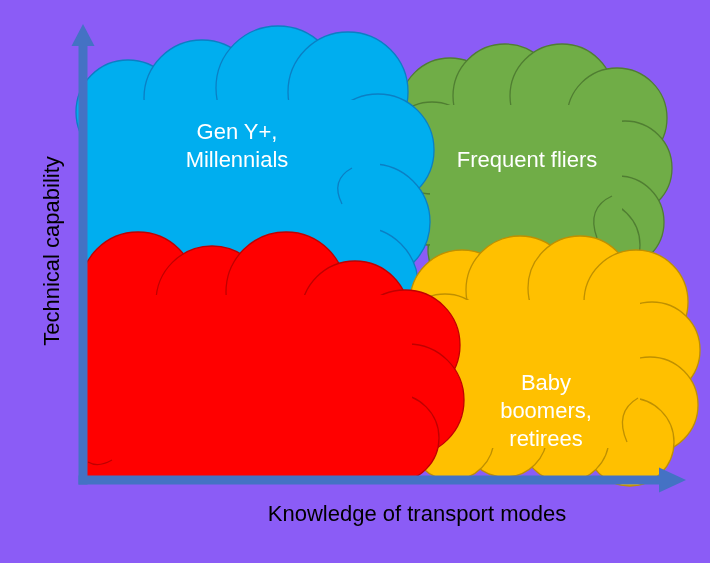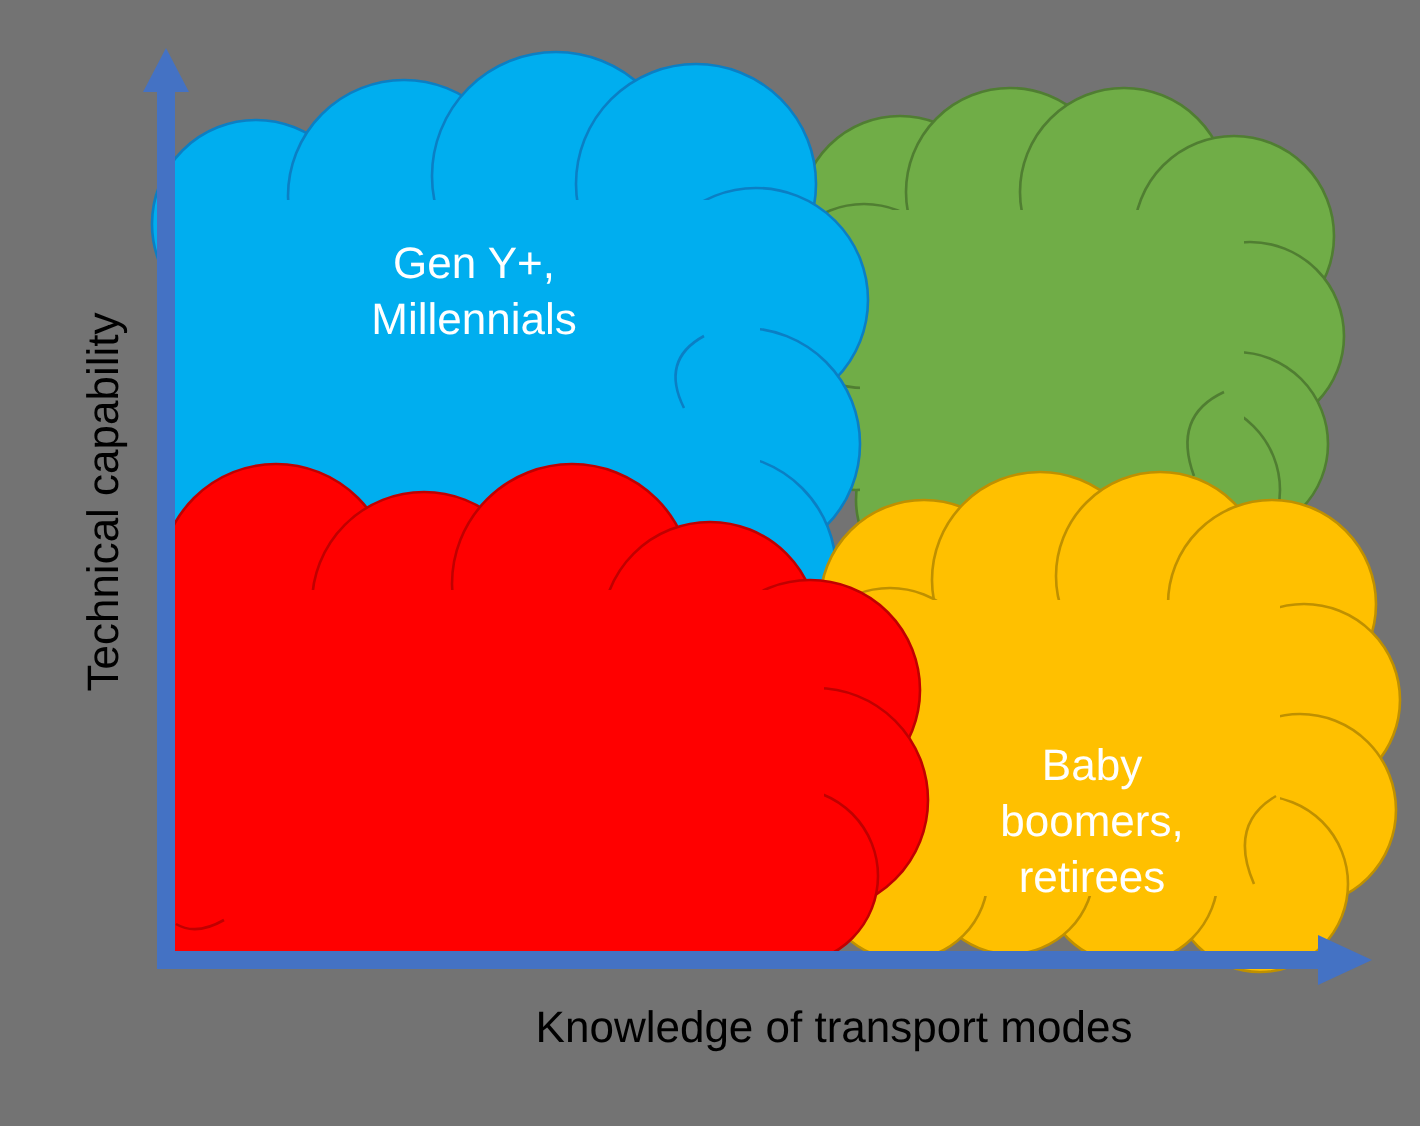--- a/index.html
+++ b/index.html
@@ -1,19 +1,19 @@
 <!DOCTYPE html>
 <html style="--q0-fill: #00AEEF; --q0-stroke: #0B7FC4; --q0-text: #FFFFFF; --q1-fill: #70AD47; --q1-stroke: #507E32; --q1-text: #FFFFFF; --q2-fill: #FF0000; --q2-stroke: #C00000; --q2-text: #FFFFFF; --q3-fill: #FFC000; --q3-stroke: #BF9000; --q3-text: #FFFFFF; --axis-color: #4472C4; --axis-text: #000000;"><head>
 <meta charset="utf-8">
 <style>
   html,body{margin:0;padding:0;background:#ffffff;}
   #stage{
     position:relative;
     width:710px;height:563px;
-    background:#737373;
+    background:#8b5cf6;
     font-family:"Liberation Sans", sans-serif;
     overflow:hidden;
   }
   svg{position:absolute;left:0;top:0;}
   
   .cloud-0{fill:var(--q0-fill);stroke:var(--q0-stroke);stroke-width:1.3;}
   .cloud-1{fill:var(--q1-fill);stroke:var(--q1-stroke);stroke-width:1.3;}
   .cloud-2{fill:var(--q2-fill);stroke:var(--q2-stroke);stroke-width:1.3;}
   .cloud-3{fill:var(--q3-fill);stroke:var(--q3-stroke);stroke-width:1.3;}
   .cover{stroke:none;}
@@ -108,20 +108,21 @@
       <rect x="78.5" y="44" width="9" height="440.5"></rect>
       <polygon points="83,24 71.5,46 94.5,46"></polygon>
       <rect x="78.5" y="475.5" width="583.5" height="9"></rect>
       <polygon points="686,480 659,467.5 659,492.5"></polygon>
     </g>
   </svg>
 
   <div class="cloud-label lbl-0" style="left:237px;top:146px;">Gen Y+,
 Millennials</div>
 
+  <div class="cloud-label lbl-1" style="left:527px;top:160px;">Frequent fliers</div>
 
 
   <div class="cloud-label lbl-3" style="left:546px;top:372px;">Baby
 boomers,
 retirees</div>
 
   <div class="axis-label vertical" style="left:52px;top:251px;">Technical capability</div>
 
   <div class="axis-label" style="left:381px;top:514px;margin-left:36px;">Knowledge of transport modes</div>
 </div>

